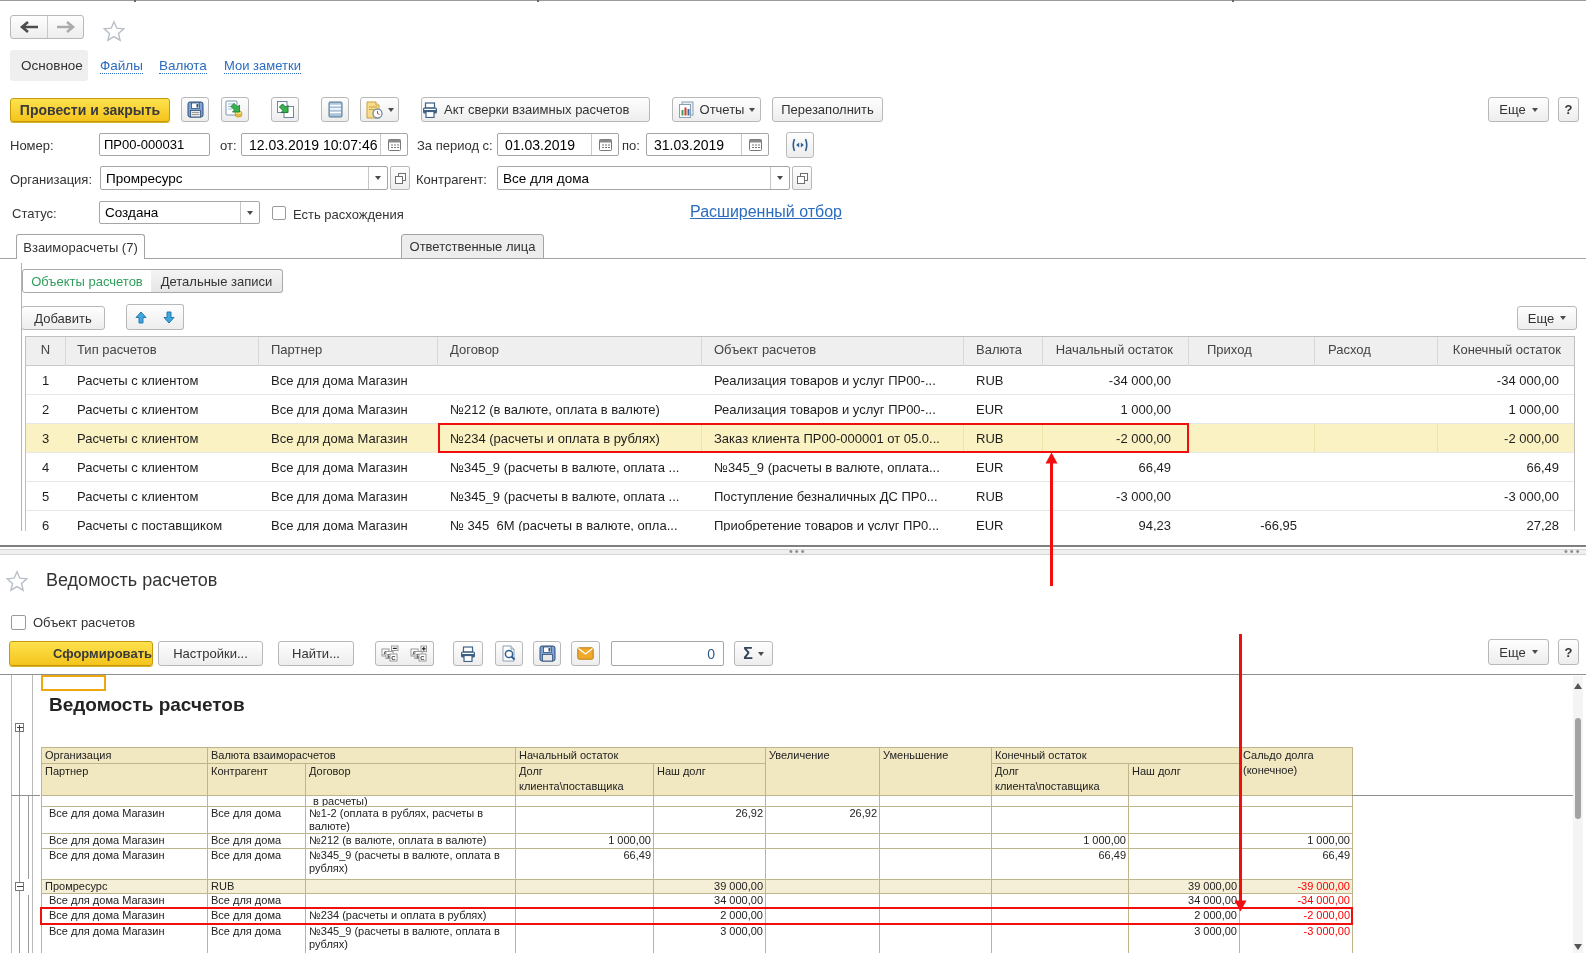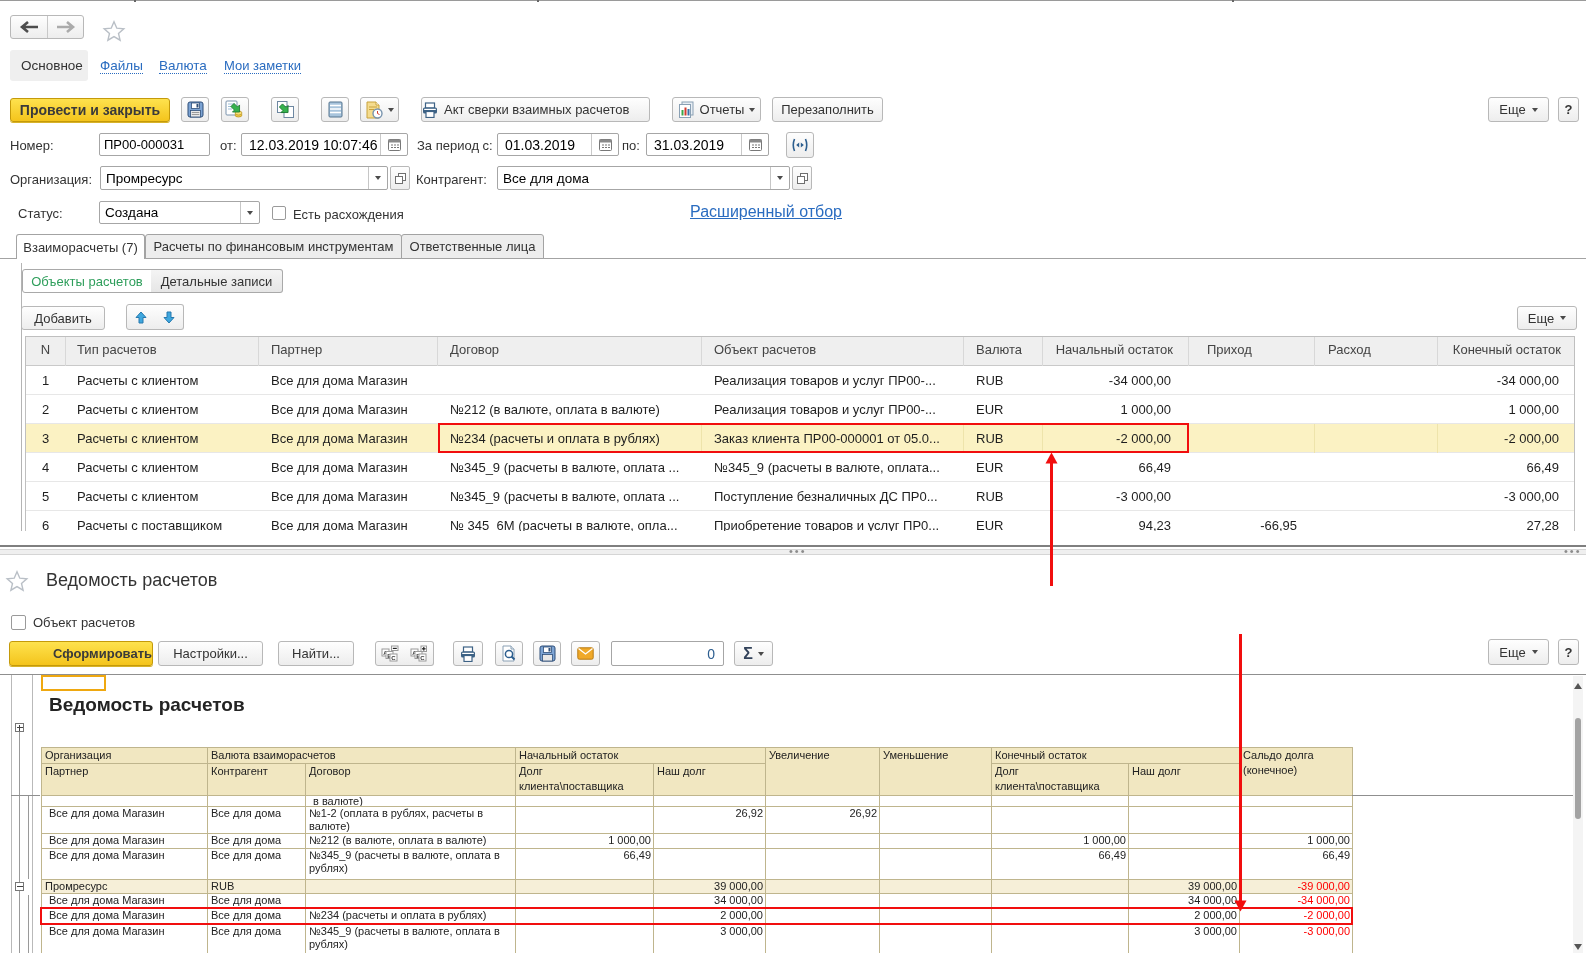--- a/index.html
+++ b/index.html
@@ -181,33 +181,32 @@
       <span style="width:18px;align-self:stretch;border-left:1px solid #c6c6c6;display:flex;align-items:center;justify-content:center;">
         <span class="caret"></span>
       </span>
     </div>
 <div class="btn" style="left:792px;top:166px;width:20px;height:24px;border-radius:2px;">
       <svg width="11" height="11" viewBox="0 0 11 11">
         <rect x="3.5" y="0.5" width="7" height="7" fill="#fff" stroke="#6f6f6f"></rect>
         <rect x="0.5" y="3.5" width="7" height="7" fill="#fff" stroke="#6f6f6f"></rect>
       </svg>
     </div>
-<div class="lbl" style="left:18px;top:206px;">Статус:</div>
+<div class="lbl" style="left:12px;top:206px;">Статус:</div>
 <div class="fld" style="left:99px;top:201px;width:161px;height:23px;">
       <span class="tx" style="padding-left:5px;font-size:13.5px;">Создана</span>
       <span style="width:18px;align-self:stretch;border-left:1px solid #c6c6c6;display:flex;align-items:center;justify-content:center;">
         <span class="caret"></span>
       </span>
     </div>
 <div class="ab" style="left:272px;top:206px;width:14px;height:14px;border:1px solid #9a9a9a;border-radius:2px;background:#fff;"></div>
 <div class="lbl" style="left:293px;top:207px;">Есть расхождения</div>
 <div class="link" style="left:690px;top:203px;width:125px;text-align:right;text-decoration:underline;">Расширенный отбор</div>
 
 <div class="ab" style="left:0;top:258px;width:1586px;height:1px;background:#a3a3a3;"></div>
-<div class="ab" style="left:145px;top:234px;width:257px;height:25px;background:#ededed;border:1px solid #a3a3a3;border-radius:3px 3px 0 0;font-size:13px;color:#333;display:flex;align-items:center;justify-content:center;">Расчеты по финансовым инструментам</div>
 <div class="ab" style="left:401px;top:234px;width:143px;height:25px;background:#ededed;border:1px solid #a3a3a3;border-radius:3px 3px 0 0;font-size:13px;color:#333;display:flex;align-items:center;justify-content:center;">Ответственные лица</div>
 <div class="ab" style="left:16px;top:234px;width:129px;height:25px;background:#fff;border:1px solid #a3a3a3;border-bottom:none;border-radius:3px 3px 0 0;font-size:13px;color:#333;display:flex;align-items:center;justify-content:center;">Взаиморасчеты (7)</div>
 <div class="ab" style="left:21px;top:263px;width:1px;height:268px;background:#b4b4b4;"></div>
 <div class="ab" style="left:22px;top:269px;width:130px;height:24px;background:#fff;border:1px solid #a9a9a9;border-radius:3px 0 0 3px;font-size:13px;color:#2e9e5b;display:flex;align-items:center;justify-content:center;">Объекты расчетов</div>
 <div class="ab" style="left:151px;top:269px;width:132px;height:24px;background:linear-gradient(#f4f4f4,#e6e6e6);border:1px solid #a9a9a9;border-left:none;border-radius:0 3px 3px 0;font-size:13px;color:#333;display:flex;align-items:center;justify-content:center;">Детальные записи</div>
 <div class="btn" style="left:21px;top:306px;width:84px;height:24px;">Добавить</div>
 <div class="btn" style="left:126px;top:304px;width:29px;height:26px;border-radius:3px 0 0 3px;">
       <svg width="12" height="13" viewBox="0 0 12 13">
         <path d="M6 1 L11 6.5 L8 6.5 L8 12 L4 12 L4 6.5 L1 6.5 Z" fill="#3fa7de" stroke="#2679ae" stroke-width="1"></path>
       </svg>
@@ -429,21 +428,21 @@
           <td>Контрагент</td>
           <td>Договор</td>
           <td>Долг<br>клиента\поставщика</td>
           <td>Наш долг</td>
           <td>Долг<br>клиента\поставщика</td>
           <td>Наш долг</td>
         </tr>
  <tr style="height:11px;">
           <td></td>
           <td></td>
-          <td style="padding-left:7px;line-height:10px;">в валюте)</td>
+          <td style="padding-left:7px;line-height:10px;">в расчеты)</td>
           <td></td>
           <td></td>
           <td></td>
           <td></td>
           <td></td>
           <td></td>
           <td></td>
         </tr>
  <tr style="height:27px;">
           <td class="ind">Все для дома Магазин</td>

